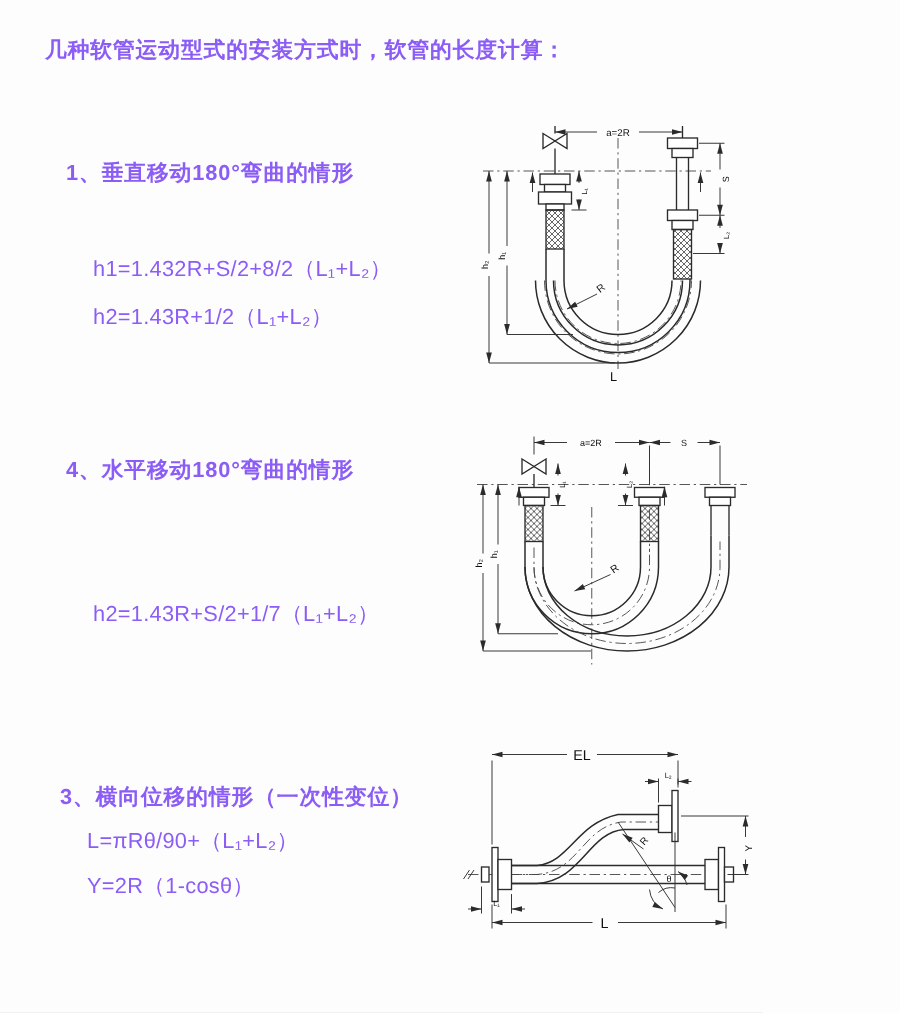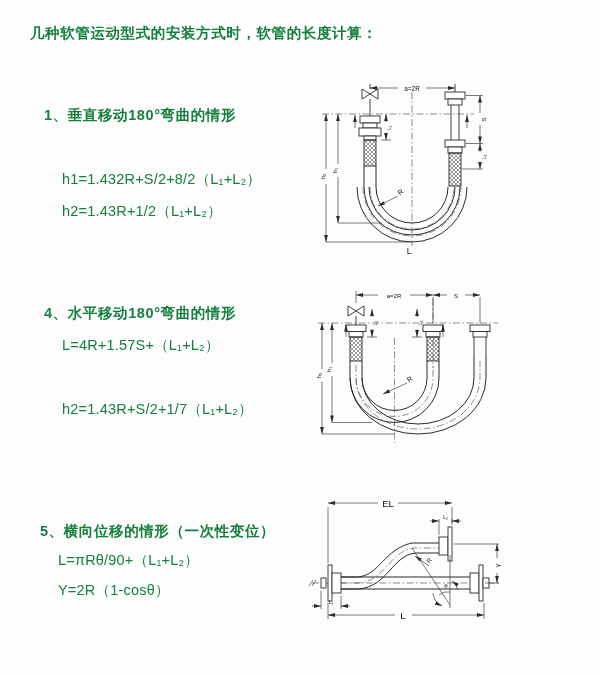--- a/index.html
+++ b/index.html
@@ -1,17 +1,17 @@
 <!DOCTYPE html>
 <html><head>
 <meta charset="utf-8">
 <style>
   html,body{margin:0;padding:0;background:#e8e8e8}
   .page{position:relative;width:600px;height:675px;background:#fdfdfd;
-        font-family:"Liberation Sans","DejaVu Sans",sans-serif;color:#15803d;overflow:hidden}
+        font-family:"Liberation Sans","DejaVu Sans",sans-serif;color:#8b5cf6;overflow:hidden}
   .title{position:absolute;left:30px;top:24px;font-size:14.5px;font-weight:600;letter-spacing:.6px}
   .sec-heading{position:absolute;font-size:14.5px;font-weight:600;letter-spacing:.6px}
   .formula{position:absolute;font-size:14.5px;font-weight:500;letter-spacing:.2px}
   .diag{position:absolute}
   svg .ln{stroke:#2b2b2b;stroke-width:.9;fill:none}
   svg .hz{stroke:#2b2b2b;stroke-width:1;fill:none}
   svg .tn{stroke:#333;stroke-width:.65;fill:none}
   svg .cl{stroke:#444;stroke-width:.6;fill:none;stroke-dasharray:7 2.5 1.5 2.5}
   svg .fit{fill:#fff;stroke:#2b2b2b;stroke-width:.9}
   svg text{fill:#111;font-family:"Liberation Sans","DejaVu Sans",sans-serif}
@@ -21,24 +21,23 @@
 
 <div class="page">
 
   <div class="title">几种软管运动型式的安装方式时，软管的长度计算：</div>
 
   <div class="sec-heading" style="left:44px;top:106px">1、垂直移动180°弯曲的情形</div>
   <div class="formula" style="left:62px;top:170px">h1=1.432R+S/2+8/2（L₁+L₂）</div>
   <div class="formula" style="left:62px;top:202px">h2=1.43R+1/2（L₁+L₂）</div>
 
   <div class="sec-heading" style="left:44px;top:304px">4、水平移动180°弯曲的情形</div>
-  <div class="formula" style="left:62px;top:336px">L=4R+1.57S+（L₁+L₂）</div>
   <div class="formula" style="left:62px;top:400px">h2=1.43R+S/2+1/7（L₁+L₂）</div>
 
-  <div class="sec-heading" style="left:40px;top:522px">5、横向位移的情形（一次性变位）</div>
+  <div class="sec-heading" style="left:40px;top:522px">3、横向位移的情形（一次性变位）</div>
   <div class="formula" style="left:58px;top:551px">L=πRθ/90+（L₁+L₂）</div>
   <div class="formula" style="left:58px;top:581px">Y=2R（1-cosθ）</div>
 
   <svg class="diag" style="left:312px;top:72px" width="280" height="185" viewBox="0 0 280 185">
     <defs>
       <marker id="ar1" markerUnits="userSpaceOnUse" markerWidth="8" markerHeight="5" viewBox="0 0 8 5" refX="7.5" refY="2.5" orient="auto-start-reverse">
         <path d="M0.5,0.6 L7.5,2.5 L0.5,4.4 z" fill="#2b2b2b"></path>
       </marker>
       <pattern id="hx1" width="4" height="4" patternUnits="userSpaceOnUse">
         <path d="M0,4 L4,0 M0,0 L4,4" stroke="#555" stroke-width="0.6"></path>

